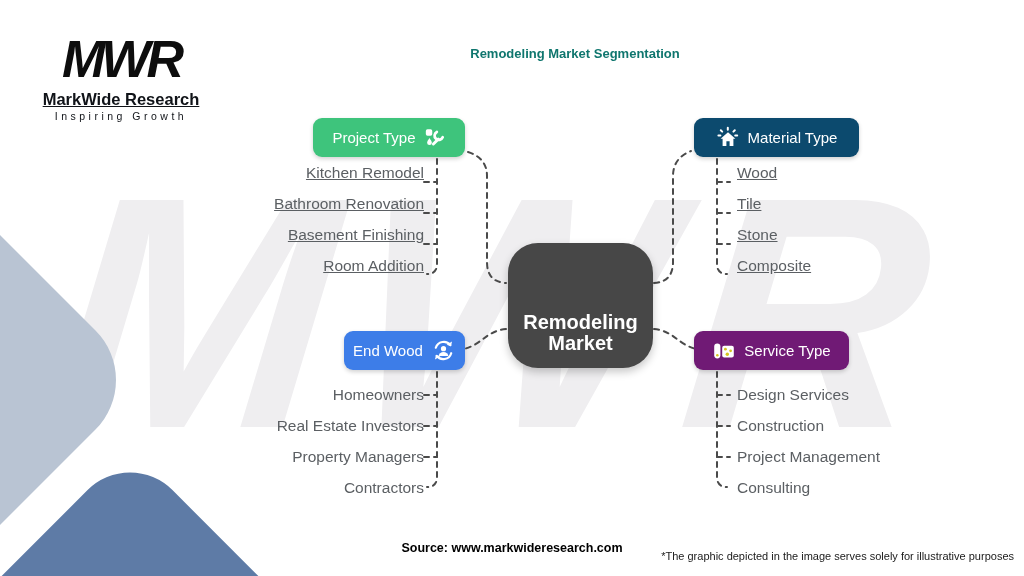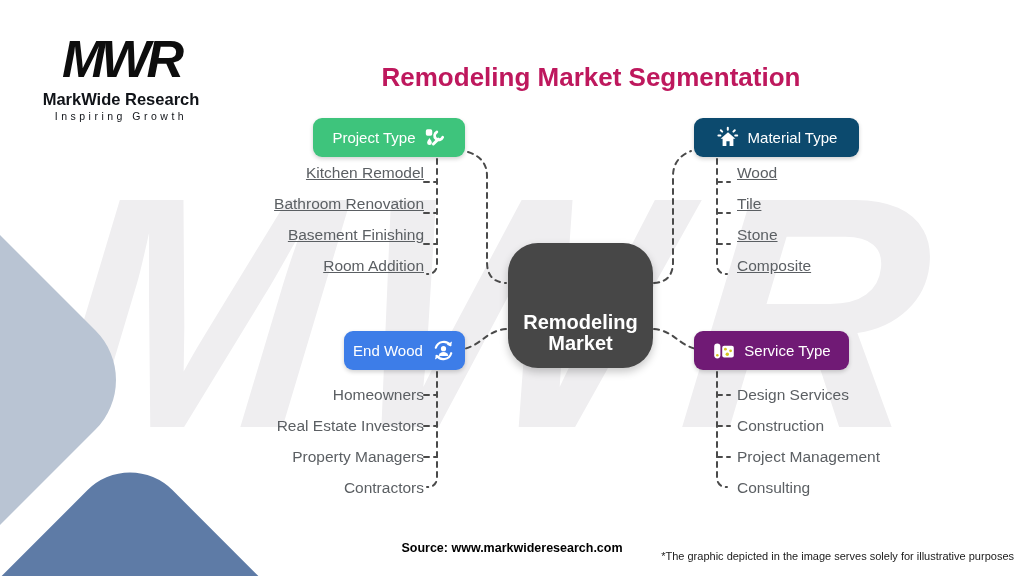--- a/index.html
+++ b/index.html
@@ -18,26 +18,26 @@
 
   
   .connectors{position:absolute;left:0;top:0;z-index:1;pointer-events:none;}
   .connectors path{fill:none;stroke:#4a4a4a;stroke-width:2;
     stroke-dasharray:5 5;stroke-linecap:round;}
 
   
   .logo{position:absolute;left:36px;top:30px;z-index:2;width:170px;text-align:center;}
   .logo-mark{font-size:52px;line-height:58px;font-weight:bold;font-style:italic;
     letter-spacing:-4px;color:#0d0d0d;}
-  .logo-name{font-size:16.5px;font-weight:bold;color:#101318;margin-top:2px;}
+  .logo-name{font-size:16.5px;font-weight:bold;color:#101318;margin-top:2px;text-decoration:underline;}
   .logo-tagline{font-size:10.5px;font-weight:normal;letter-spacing:3.5px;color:#101318;margin-top:1px;}
 
   
-  .title{position:absolute;left:330px;top:46px;width:490px;margin:16px;z-index:2;
-    text-align:center;font-size:26px;font-weight:bold;color:#be185d;}
+  .title{position:absolute;left:330px;top:46px;width:490px;margin:0;z-index:2;
+    text-align:center;font-size:13px;font-weight:bold;color:#0f766e;}
 
   
   .badge{position:absolute;height:39px;z-index:2;border-radius:9px;
     display:flex;align-items:center;justify-content:center;gap:8px;
     color:#fff;font-size:15px;font-weight:normal;
     box-shadow:0 2px 4px rgba(0,0,0,.18);}
   .badge svg{display:block;}
   .badge.pt{left:313px;top:118px;width:152px;}
   .badge.mt{left:694px;top:118px;width:165px;}
   .badge.eu{left:344px;top:331px;width:121px;}

